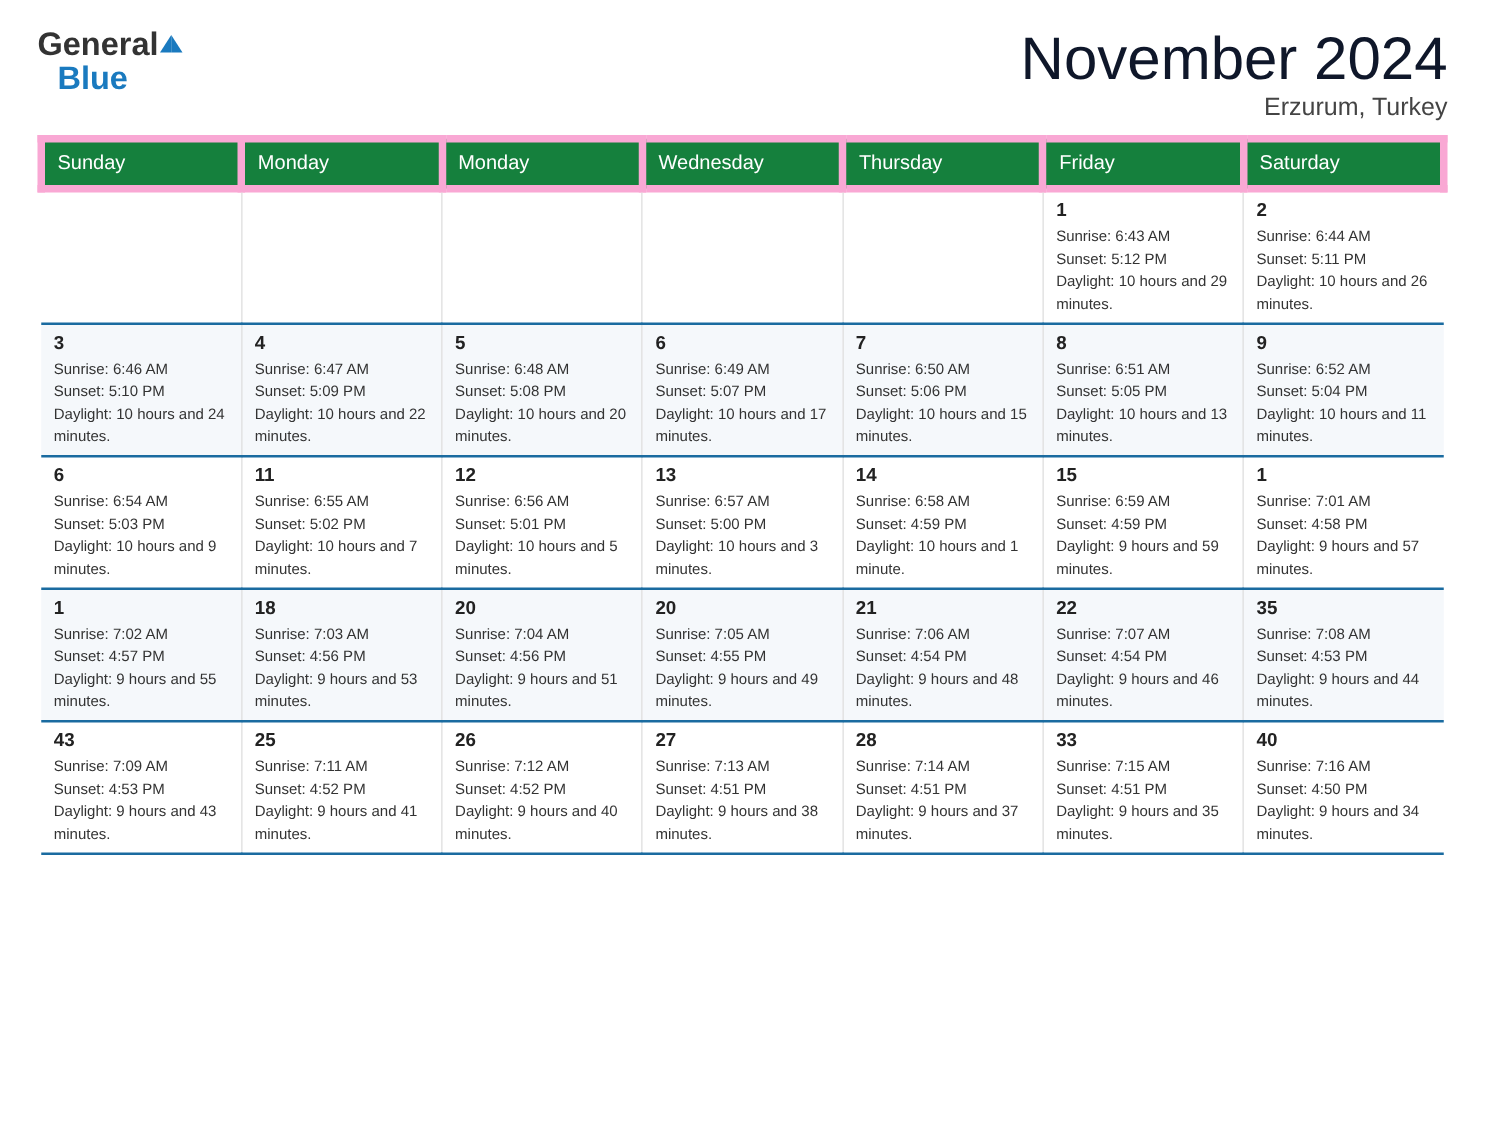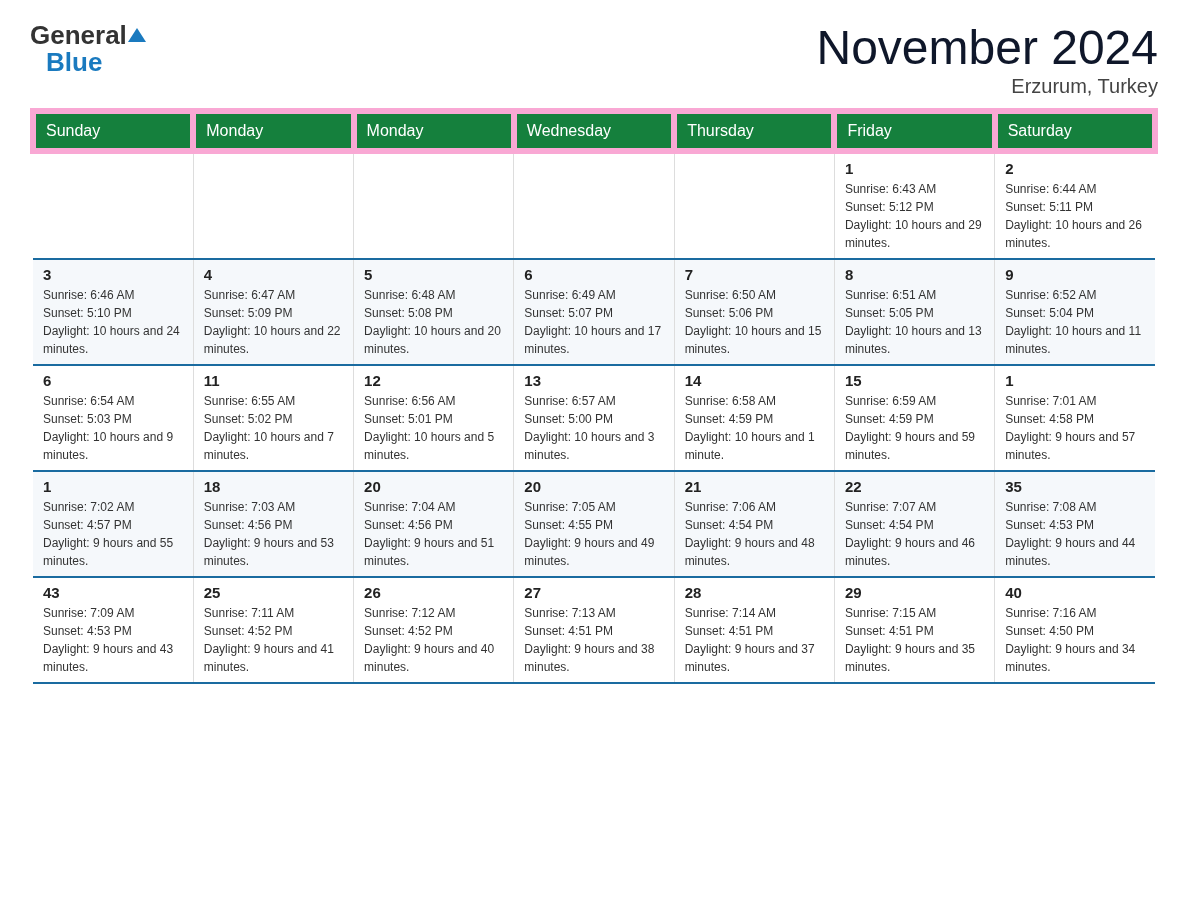--- a/index.html
+++ b/index.html
@@ -236,21 +236,21 @@
         </td>
         <td>
           <span class="day-num">27</span>
           <div class="day-info">Sunrise: 7:13 AM<br>Sunset: 4:51 PM<br>Daylight: 9 hours and 38 minutes.</div>
         </td>
         <td>
           <span class="day-num">28</span>
           <div class="day-info">Sunrise: 7:14 AM<br>Sunset: 4:51 PM<br>Daylight: 9 hours and 37 minutes.</div>
         </td>
         <td>
-          <span class="day-num">29</span>
+          <span class="day-num">33</span>
           <div class="day-info">Sunrise: 7:15 AM<br>Sunset: 4:51 PM<br>Daylight: 9 hours and 35 minutes.</div>
         </td>
         <td>
           <span class="day-num">40</span>
           <div class="day-info">Sunrise: 7:16 AM<br>Sunset: 4:50 PM<br>Daylight: 9 hours and 34 minutes.</div>
         </td>
       </tr>
     </tbody>
 </table>
 

